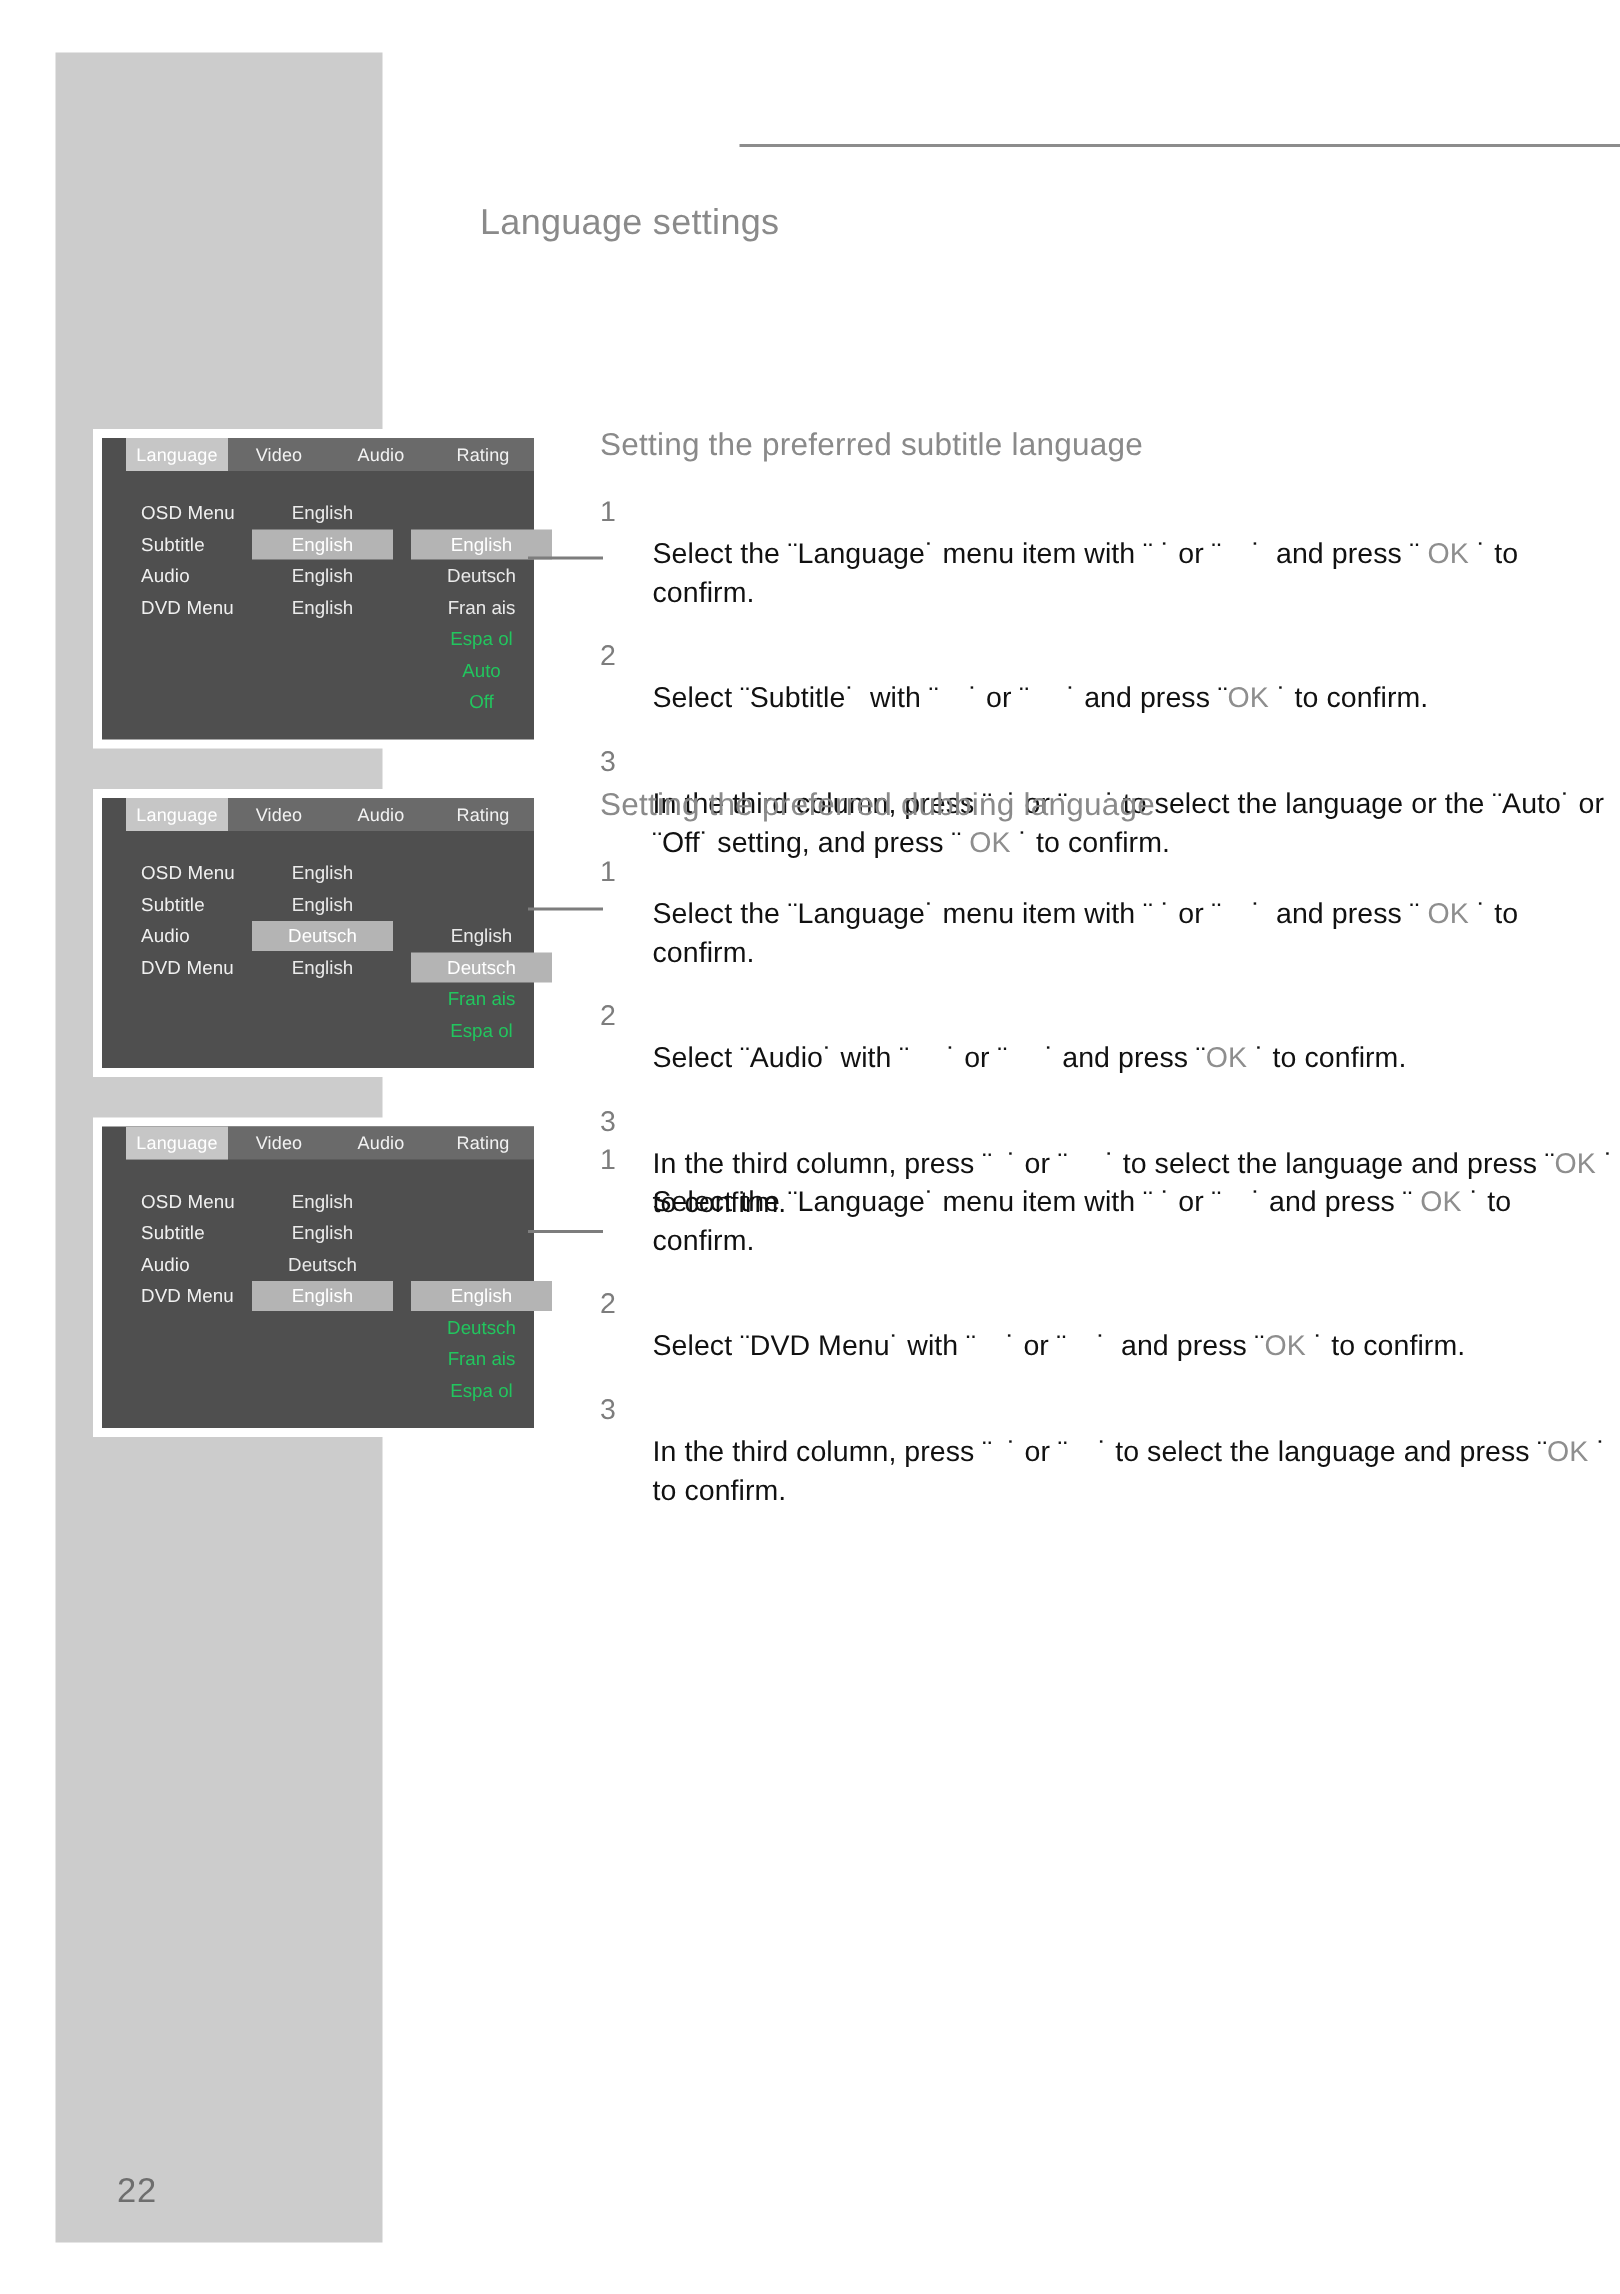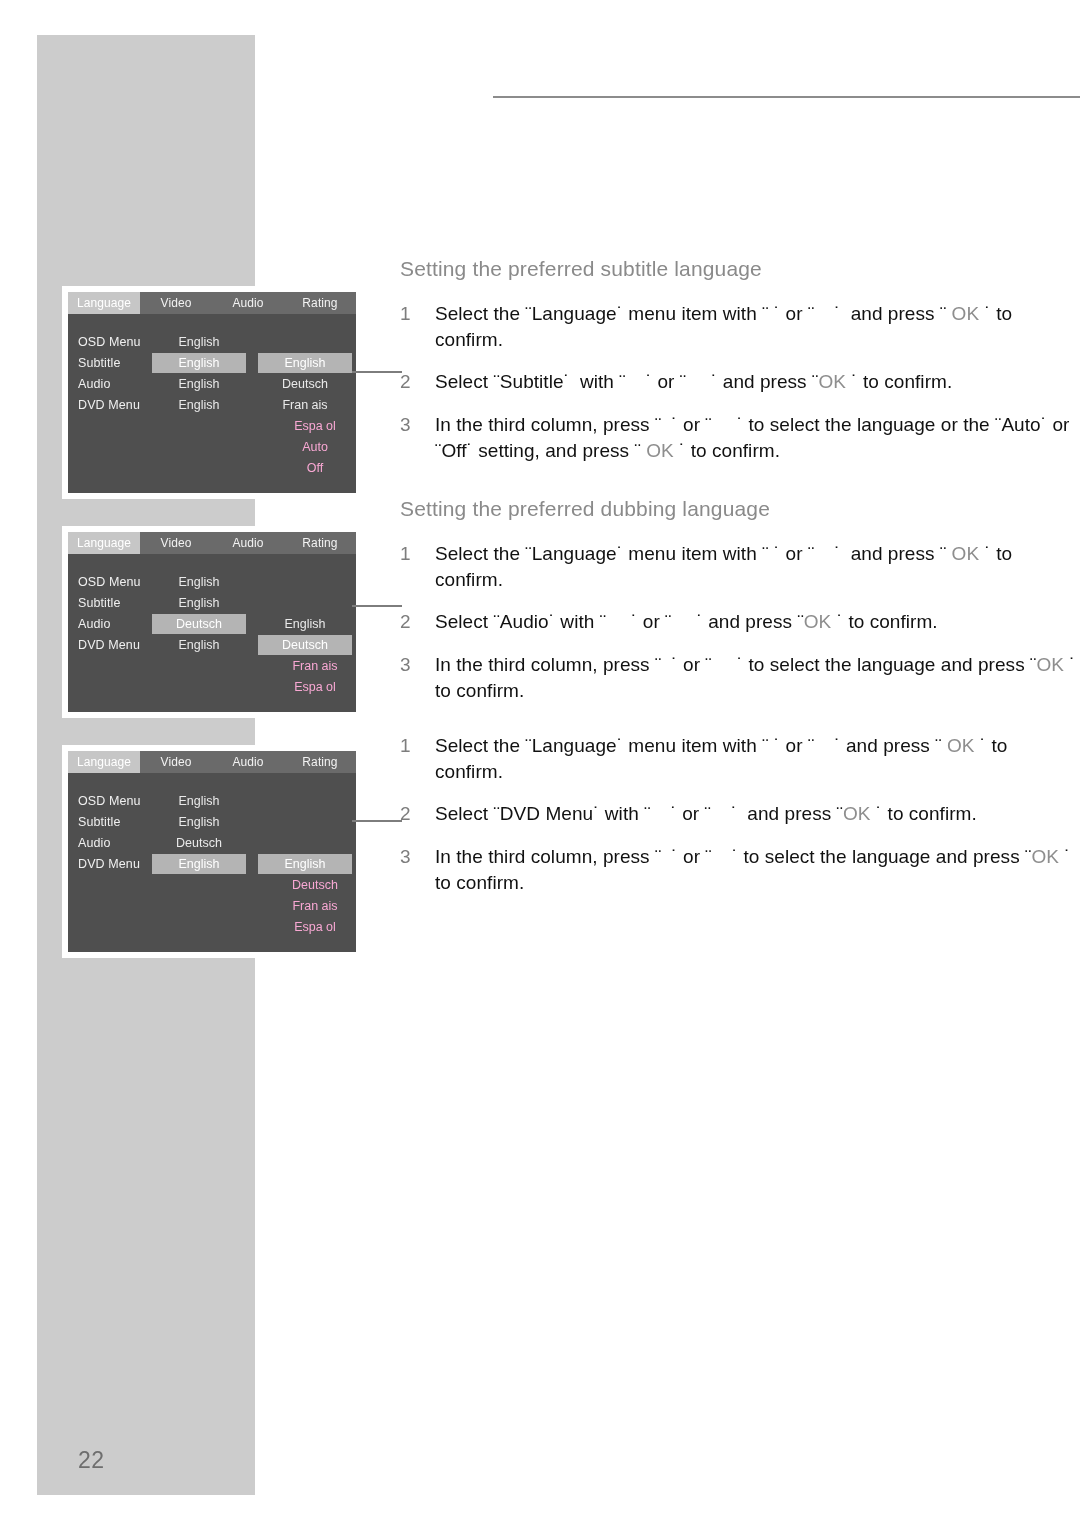--- a/index.html
+++ b/index.html
@@ -90,33 +90,34 @@
     color: #111111;
     line-height: 1.38;
     letter-spacing: 0.05px;
   }
   .step .num {
     width: 35px;
     flex: 0 0 35px;
     color: #7d7d7d;
     font-size: 19px;
   }
-  .step .txt { flex: 1 1 auto; }
+  .step .txt { flex: 1 1 auto; margin-top: 28px; }
   .ok { color: #8e8e8e; }
   .gap { display: inline-block; }
 
   
   .osd {
     position: absolute;
     background: #ffffff;
     padding: 6px;
   }
   .osd-inner {
     background: #4f4f4f;
     width: 288px;
+    padding-left: 16px;
   }
   .osd-tabs {
     display: flex;
     height: 22px;
     background: #6a6a6a;
   }
   .osd-tab {
     flex: 1 1 0;
     color: #f2f2f2;
     font-size: 12px;
@@ -162,25 +163,25 @@
     color: #eaeaea;
     line-height: 20px;
     height: 20px;
   }
   .osd-col2.sel, .osd-col3.sel {
     background: #b4b4b4;
     color: #ffffff;
   }
   .osd-extra {
     position: absolute;
-    left: 200px;
+    left: 190px;
     width: 94px;
     text-align: center;
     font-size: 12.5px;
-    color: #f9a8d4;
+    color: #22c55e;
     height: 20px;
     line-height: 20px;
   }
   .connector {
     position: absolute;
     height: 2px;
     background: #7d7d7d;
   }
 </style>
 </head>
@@ -188,20 +189,21 @@
 
 <div class="sidebar">
   <span class="page-number">22</span>
 </div>
 
 <div class="page-header">
   <div class="header-rule"></div>
 </div>
 
 <div class="content">
+  <h2 class="section-title">Language settings</h2>
 
   <div id="blocks-host" style="position: relative;">
       <div style="position: absolute; top: 122px; left: 0px; width: 760px;">
         <h3 class="sub-title">Setting the preferred subtitle language</h3>
         <ul class="steps" style="margin-top: 20px;">
           <li class="step" style="margin-bottom: 16px;">
             <span class="num">1</span>
             <span class="txt">Select the ¨Language˙ menu item with ¨ ˙ or ¨<span class="gap" style="width:20px"></span>˙<span class="gap" style="width:10px"></span>and press ¨ <span class="ok">OK</span> ˙ to confirm.</span>
           </li>
           <li class="step" style="margin-bottom: 16px;">

